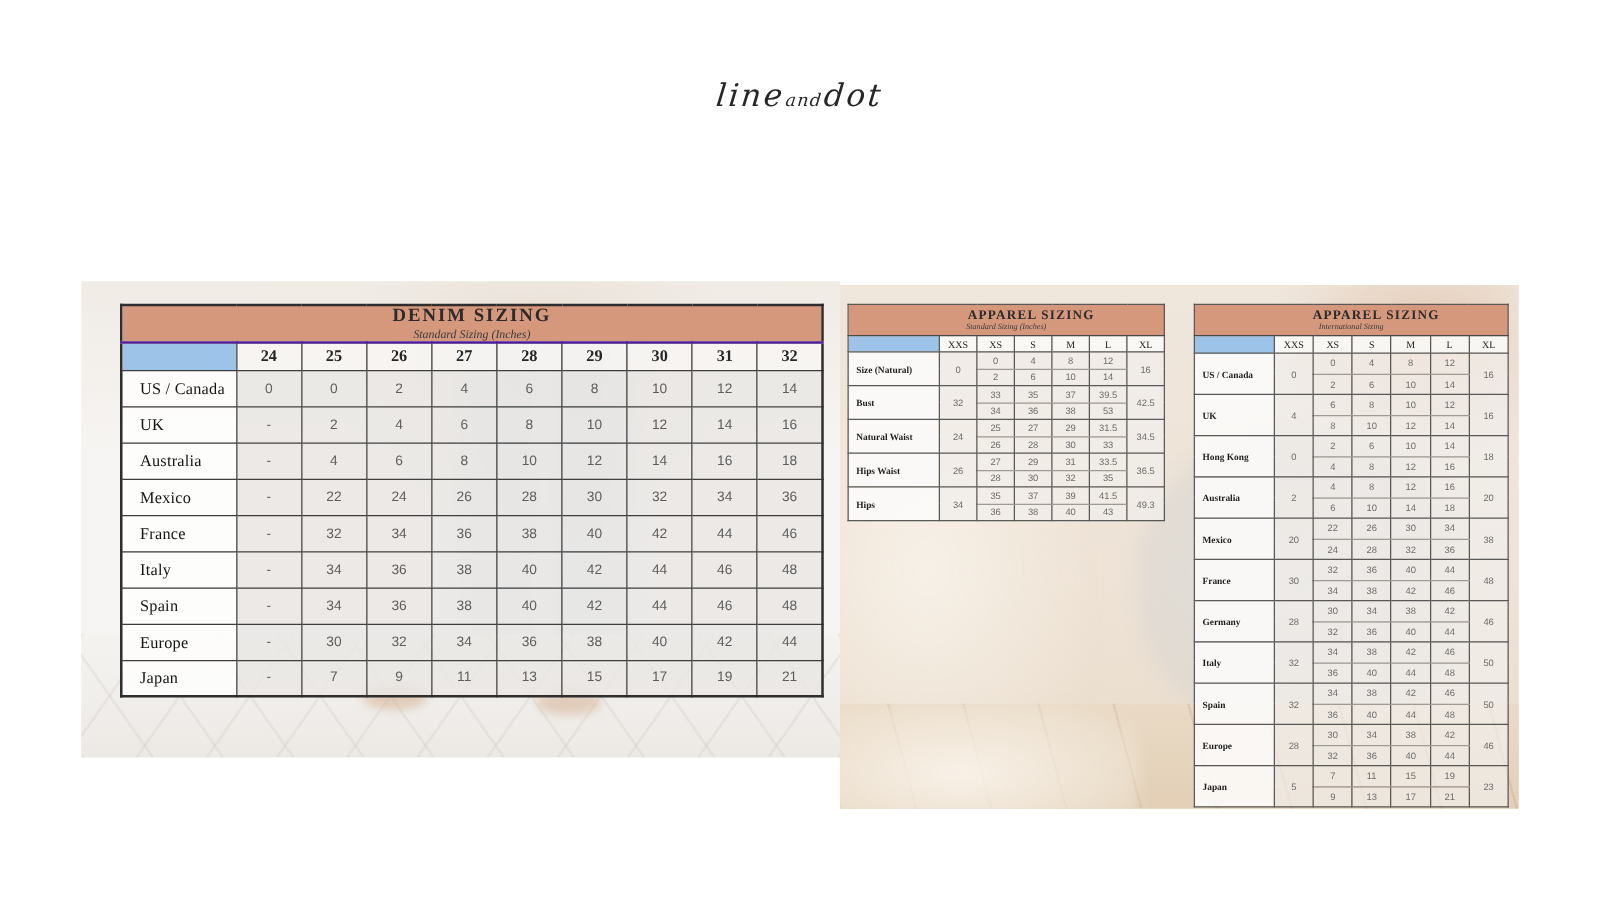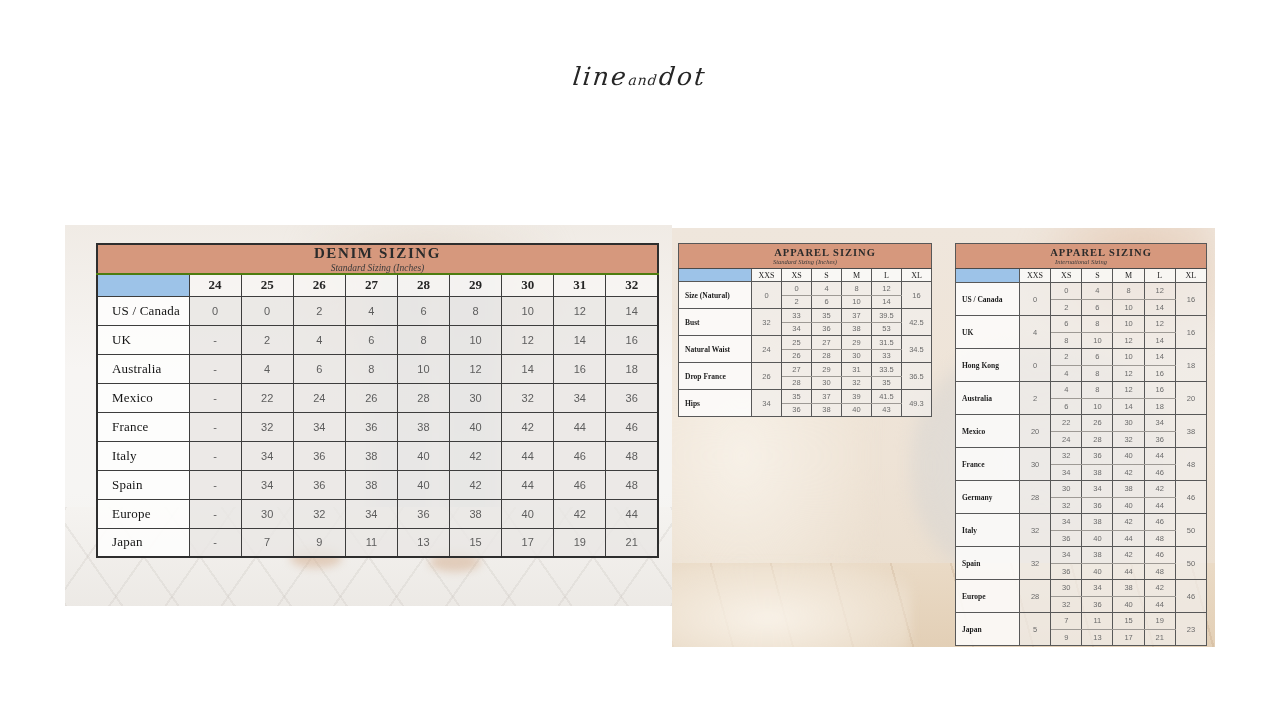--- a/index.html
+++ b/index.html
@@ -58,21 +58,21 @@
   table{border-collapse:collapse;table-layout:fixed;position:absolute;background:transparent;}
   td,th{overflow:hidden;white-space:nowrap;}
   .tbl-head{background:var(--salmon);text-align:center;vertical-align:middle;}
   .tbl-title{color:#2b2b2b;font-weight:600;}
   .tbl-subtitle{color:#3a3a3a;font-style:italic;font-weight:400;text-align:center;}
   .corner{background:var(--blue);}
 
   
   #denim-table{left:96px;top:243px;width:563px;border:2px solid #2e2e2e;}
   #denim-table td,#denim-table th{border:1px solid #3d3d3d;}
-  #denim-table .tbl-head{height:20px;border-bottom:2px solid #4d7c0f;}
+  #denim-table .tbl-head{height:20px;border-bottom:2px solid #4c1d95;}
   #denim-table .tbl-title{font-size:15px;letter-spacing:1.6px;}
   #denim-table .tbl-subtitle{font-size:9.5px;margin-top:1px;}
   #denim-table thead tr.colhead-row{height:22px;}
   #denim-table th.denim-colhead{background:rgba(247,245,243,0.88);font-size:13px;
     font-weight:600;color:#252525;text-align:center;}
   #denim-table tbody tr{height:29px;}
   #denim-table td.denim-label{background:rgba(253,253,252,0.93);font-size:13px;color:#141414;
     text-align:left;padding-left:14px;letter-spacing:0.2px;}
   #denim-table td.denim-val{background:rgba(233,231,228,0.82);
     font-family:"Liberation Sans",sans-serif;font-size:11px;color:#5d5d5d;text-align:center;}
@@ -339,21 +339,21 @@
           <td class="ap-val ap-sub1">31.5</td>
           <td class="ap-val" rowspan="2">34.5</td>
         </tr>
         <tr>
           <td class="ap-val ap-sub2">26</td>
           <td class="ap-val ap-sub2">28</td>
           <td class="ap-val ap-sub2">30</td>
           <td class="ap-val ap-sub2">33</td>
         </tr>
         <tr>
-          <td class="ap-label" rowspan="2">Drop France</td>
+          <td class="ap-label" rowspan="2">Hips Waist</td>
           <td class="ap-val" rowspan="2">26</td>
           <td class="ap-val ap-sub1">27</td>
           <td class="ap-val ap-sub1">29</td>
           <td class="ap-val ap-sub1">31</td>
           <td class="ap-val ap-sub1">33.5</td>
           <td class="ap-val" rowspan="2">36.5</td>
         </tr>
         <tr>
           <td class="ap-val ap-sub2">28</td>
           <td class="ap-val ap-sub2">30</td>

